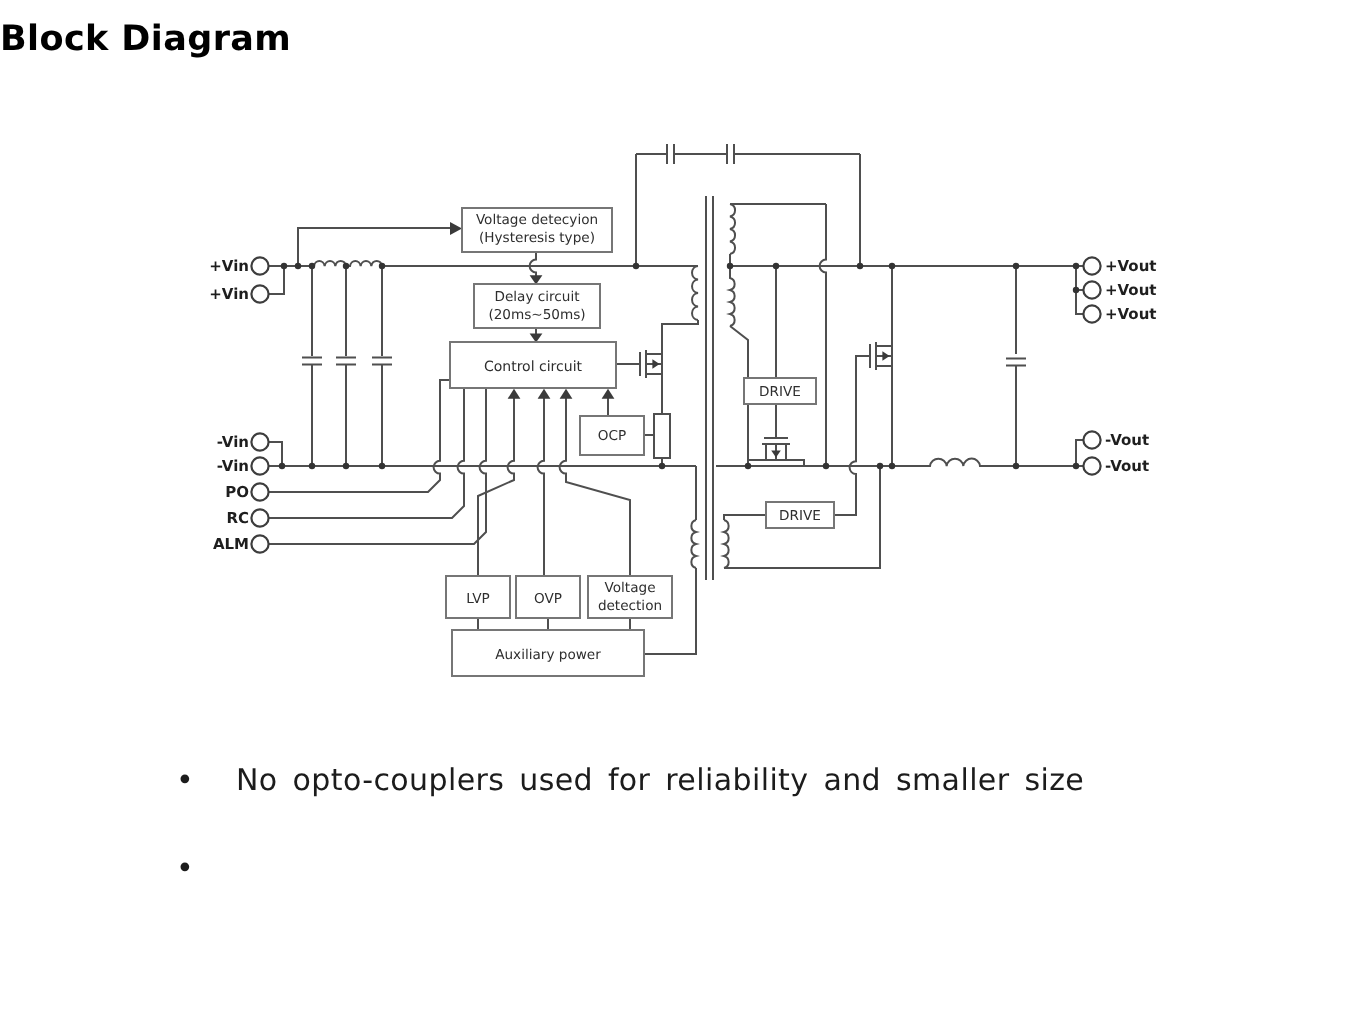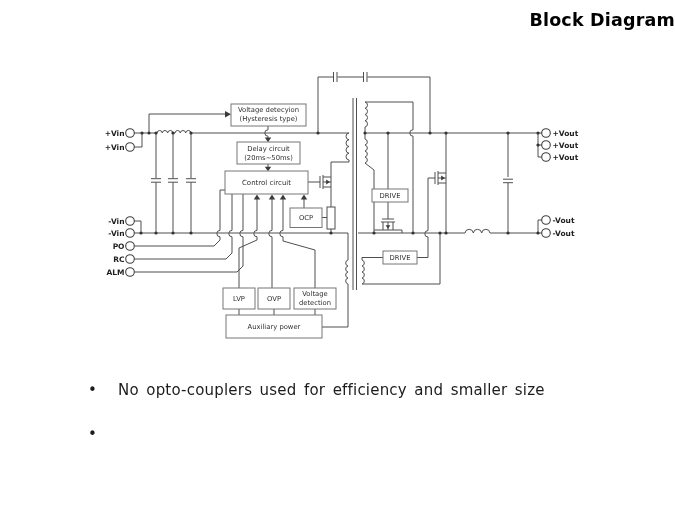--- a/index.html
+++ b/index.html
@@ -1,21 +1,21 @@
 <!DOCTYPE html>
 <html><head>
 <meta charset="utf-8">
 <style>
   html,body{margin:0;padding:0;}
   body{
     width:675px;height:506px;position:relative;background:#ffffff;
     font-family:"DejaVu Sans","Liberation Sans",sans-serif;overflow:hidden;
   }
   .title{
-    position:absolute;top:10px;left:0;width:675px;text-align:right;
+    position:absolute;top:10px;left:0;width:675px;text-align:left;
     font-size:17.5px;font-weight:bold;color:#000;letter-spacing:.2px;
   }
   .diagram-svg{position:absolute;left:0;top:0;}
   .bullets{position:absolute;left:88px;top:381px;width:540px;}
   .bullet-row{display:flex;align-items:flex-start;margin-bottom:26px;}
   .bullet-dot{width:30px;font-size:15px;color:#1c1c1c;flex:0 0 30px;}
   .bullet-text{font-size:15px;color:#1c1c1c;word-spacing:2.5px;letter-spacing:.2px;white-space:nowrap;}
   svg text{fill:#2e2e2e;}
   .boxlbl{font-size:6.8px;}
   .boxlbl2{font-size:7px;}
@@ -194,18 +194,18 @@
     <text class="termlbl" x="552.5" y="147.6">+Vout</text>
     <text class="termlbl" x="552.5" y="159.6">+Vout</text>
     <text class="termlbl" x="552.5" y="222.6">-Vout</text>
     <text class="termlbl" x="552.5" y="235.6">-Vout</text>
   </g>
 </svg>
 
 <div class="bullets">
   <div class="bullet-row">
     <span class="bullet-dot">•</span>
-    <span class="bullet-text">No opto-couplers used for efficiency and smaller size</span>
+    <span class="bullet-text">No opto-couplers used for reliability and smaller size</span>
   </div>
   <div class="bullet-row">
     <span class="bullet-dot">•</span>
   </div>
 </div>
 
 </body></html>

